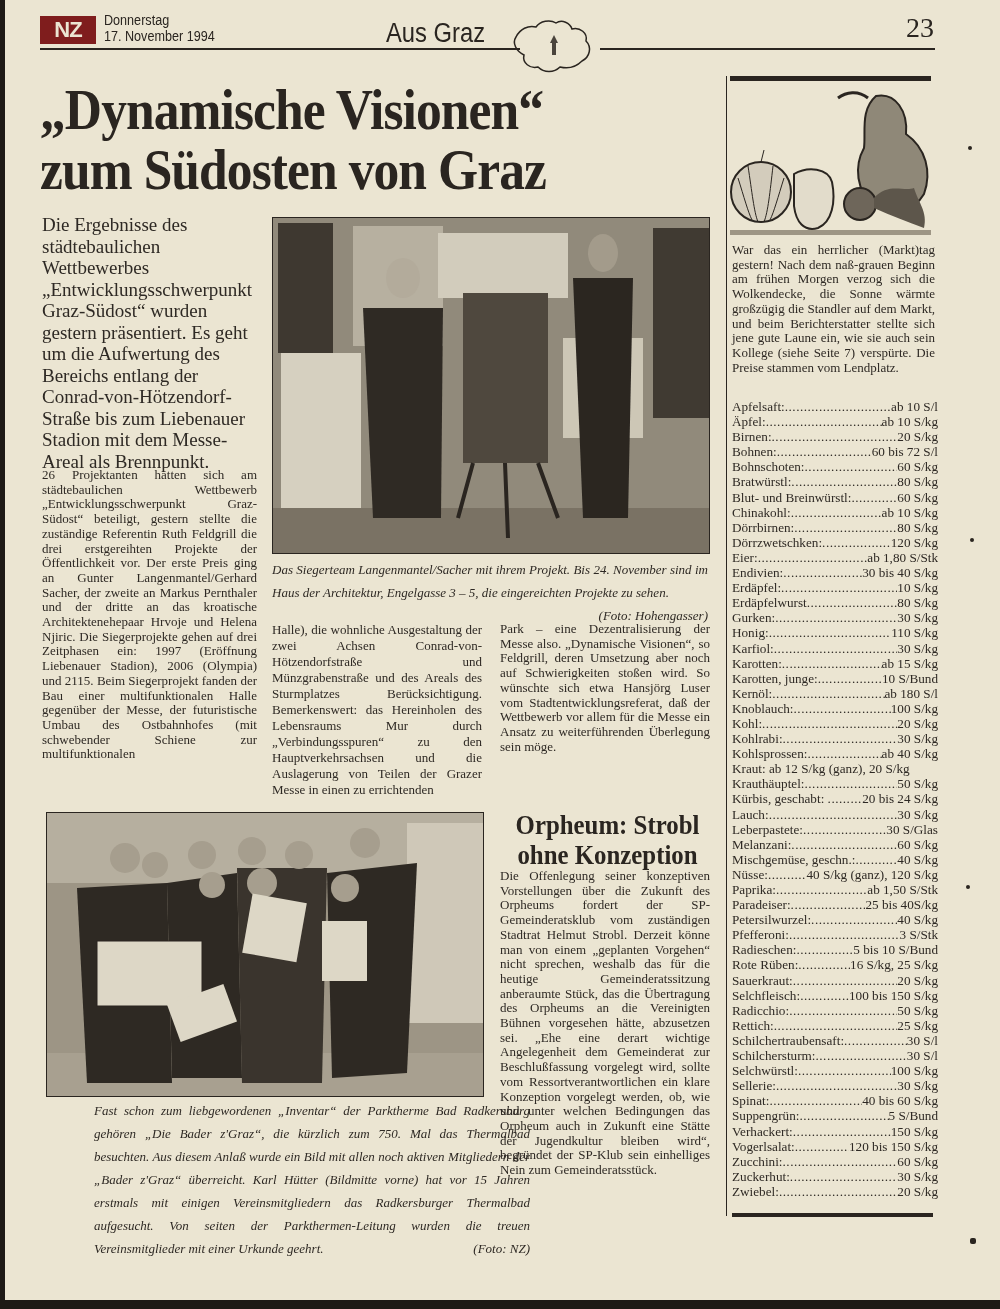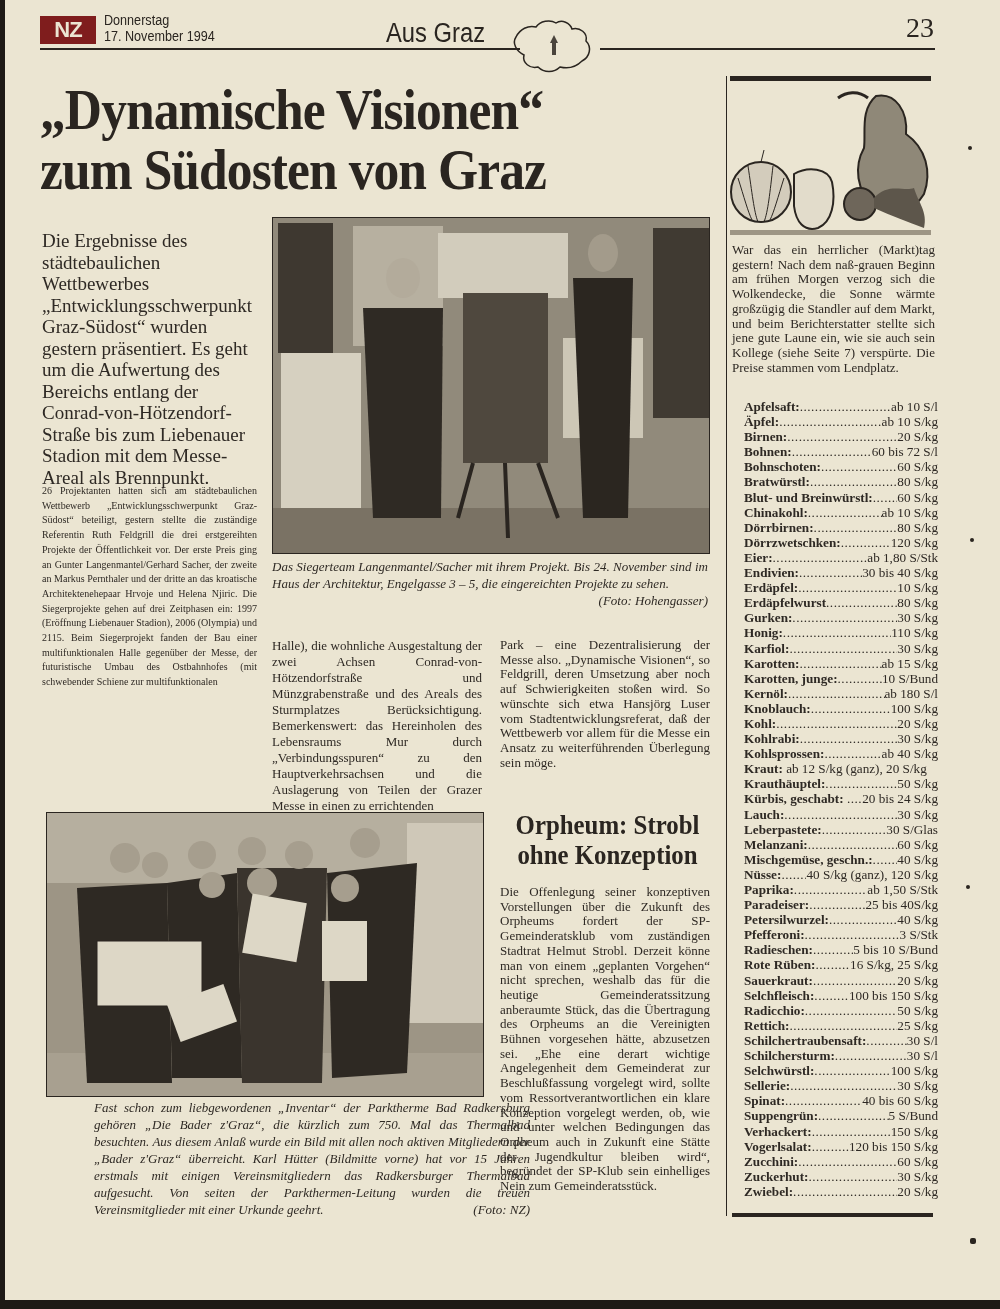--- a/index.html
+++ b/index.html
@@ -23,47 +23,47 @@
   .section { position:absolute; left:386px; top:18px; font-family:"Liberation Sans", sans-serif; font-size:27px; color:#2a2520; transform:scaleX(0.88); transform-origin:left; }
   .styria { position:absolute; left:510px; top:15px; width:88px; height:60px; }
   .pagenum { position:absolute; right:66px; top:12px; font-family:Liberation Serif, serif; font-size:28px; color:#2a2520; }
   .rule-top-l { position:absolute; left:40px; top:48px; width:480px; height:2px; background:#2a2520; }
   .rule-top-r { position:absolute; left:600px; top:48px; width:335px; height:2px; background:#2a2520; }
 
   
   .headline { position:absolute; left:40px; top:80px; width:670px; font-family:"Liberation Serif", serif; font-weight:bold;
               font-size:56px; line-height:60px; color:#2a2520; letter-spacing:-1px; transform:scaleX(0.92); transform-origin:left; white-space:nowrap; }
 
-  .col { position:absolute; text-align:justify; color:#2e2924;margin-top:16px; }
+  .col { position:absolute; text-align:justify; color:#2e2924; }
   .lead { left:42px; top:214px; width:215px; font-size:19px; line-height:21.5px; text-align:left; }
-  .body1 { left:42px; top:468px; width:215px; font-size:10px; line-height:14.7px; }
+  .body1 { left:42px; top:468px; width:215px; font-size:13px; line-height:14.7px; }
   .body2 { left:272px; top:622px; width:210px; font-size:13px; line-height:16px; }
   .body3 { left:500px; top:622px; width:210px; font-size:13px; line-height:14.7px; }
 
   .photo { position:absolute; border:1px solid #2a2520; overflow:hidden; }
   .photo1 { left:272px; top:217px; width:436px; height:335px; background:linear-gradient(180deg,#8e8676 0%,#a9a192 30%,#6b6356 60%,#8d8576 100%); }
   .photo2 { left:46px; top:812px; width:436px; height:283px; background:linear-gradient(180deg,#a49c8c 0%,#6e6658 40%,#857d6e 70%,#b0a898 100%); }
-  .caption { position:absolute; font-style:italic; font-size:13px; line-height:17px; text-align:justify; color:#2e2924; }
+  .caption { position:absolute; font-style:italic; font-size:13px; line-height:23px; text-align:justify; color:#2e2924; }
   .cap1 { left:272px; top:558px; width:436px; }
   .cap2 { left:46px; top:1099px; width:436px;margin-left:48px; }
   .credit { float:right; }
 
   .subhead { position:absolute; left:500px; top:810px; width:215px; text-align:center; font-weight:bold; font-size:27px; line-height:30px; color:#2a2520; transform:scaleX(0.92); }
   .body4 { left:500px; top:869px; width:210px; font-size:13px; line-height:14.7px; }
 
   
   .market-rule-top { position:absolute; left:730px; top:76px; width:201px; height:5px; background:#2a2520; }
   .market-vline { position:absolute; left:726px; top:76px; width:1px; height:1140px; background:#2a2520; }
   .market-title { position:absolute; left:733px; top:84px; font-family:"Liberation Sans", sans-serif; font-weight:bold; font-style:italic; font-size:31px; line-height:34px; color:#2a2520; }
   .market-art { position:absolute; left:728px; top:82px; width:205px; height:150px; }
   .market-band { position:absolute; left:730px; top:230px; width:201px; height:5px; background:#9e9685; }
   .market-intro { position:absolute; left:732px; top:243px; width:203px; font-size:13px; line-height:14.7px; text-align:justify; color:#2e2924; }
   .prices { position:absolute; left:732px; top:399px; width:206px; font-size:13.2px; line-height:15.1px; color:#2e2924; margin:0; padding:0; list-style:none; }
   .prices li { display:flex; white-space:nowrap; overflow:hidden; }
-  .prices .item { font-weight:bold;margin-left:12px; }
+  .prices .item { font-weight:normal; }
   .prices .dots { flex:1; overflow:hidden; }
   .prices .dots::before { content:"................................................................................................"; letter-spacing:0.5px; }
   .prices .price { }
   .market-rule-bottom { position:absolute; left:732px; top:1213px; width:201px; height:4px; background:#2a2520; }
 
   .mark { position:absolute; width:4px; height:4px; background:#2a2520; border-radius:2px; }
 </style>
 </head>
 <body>
 

